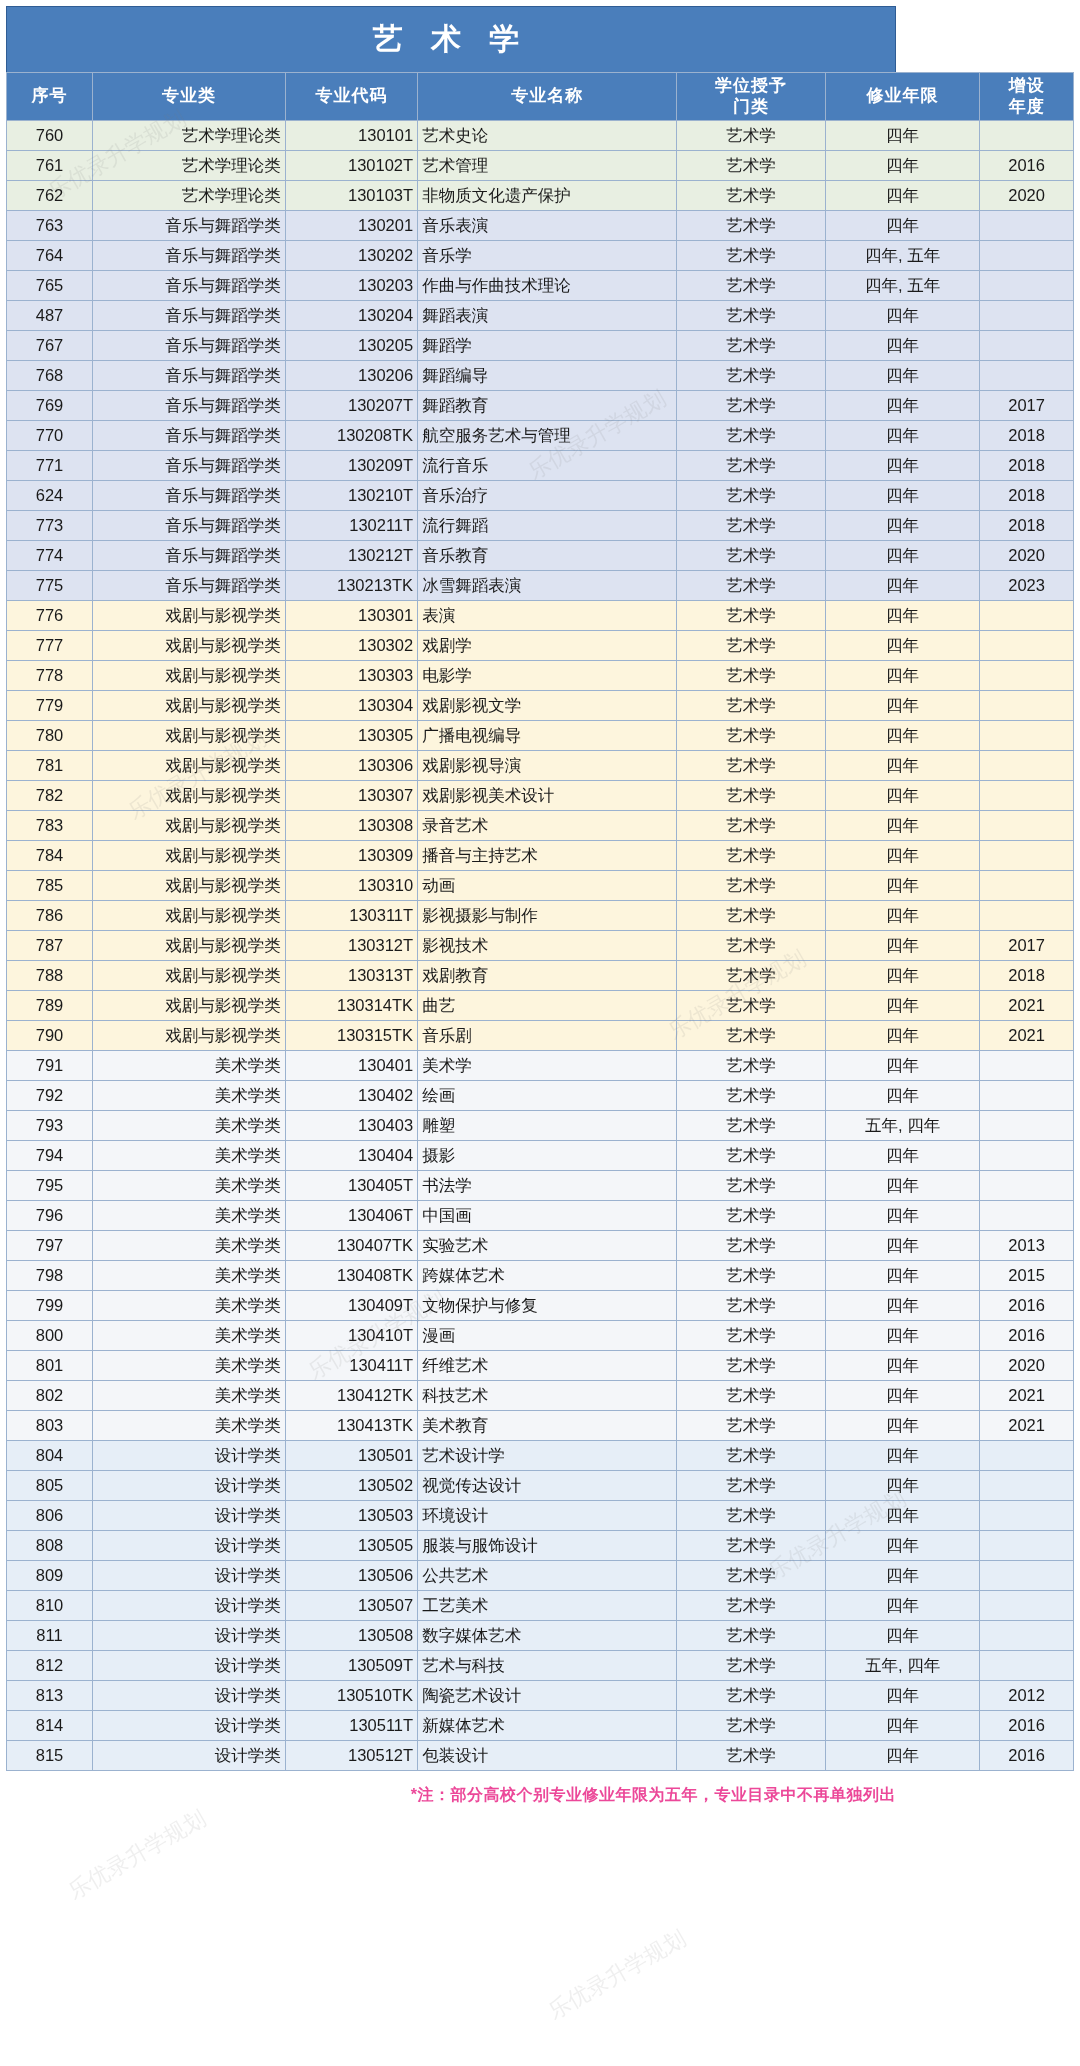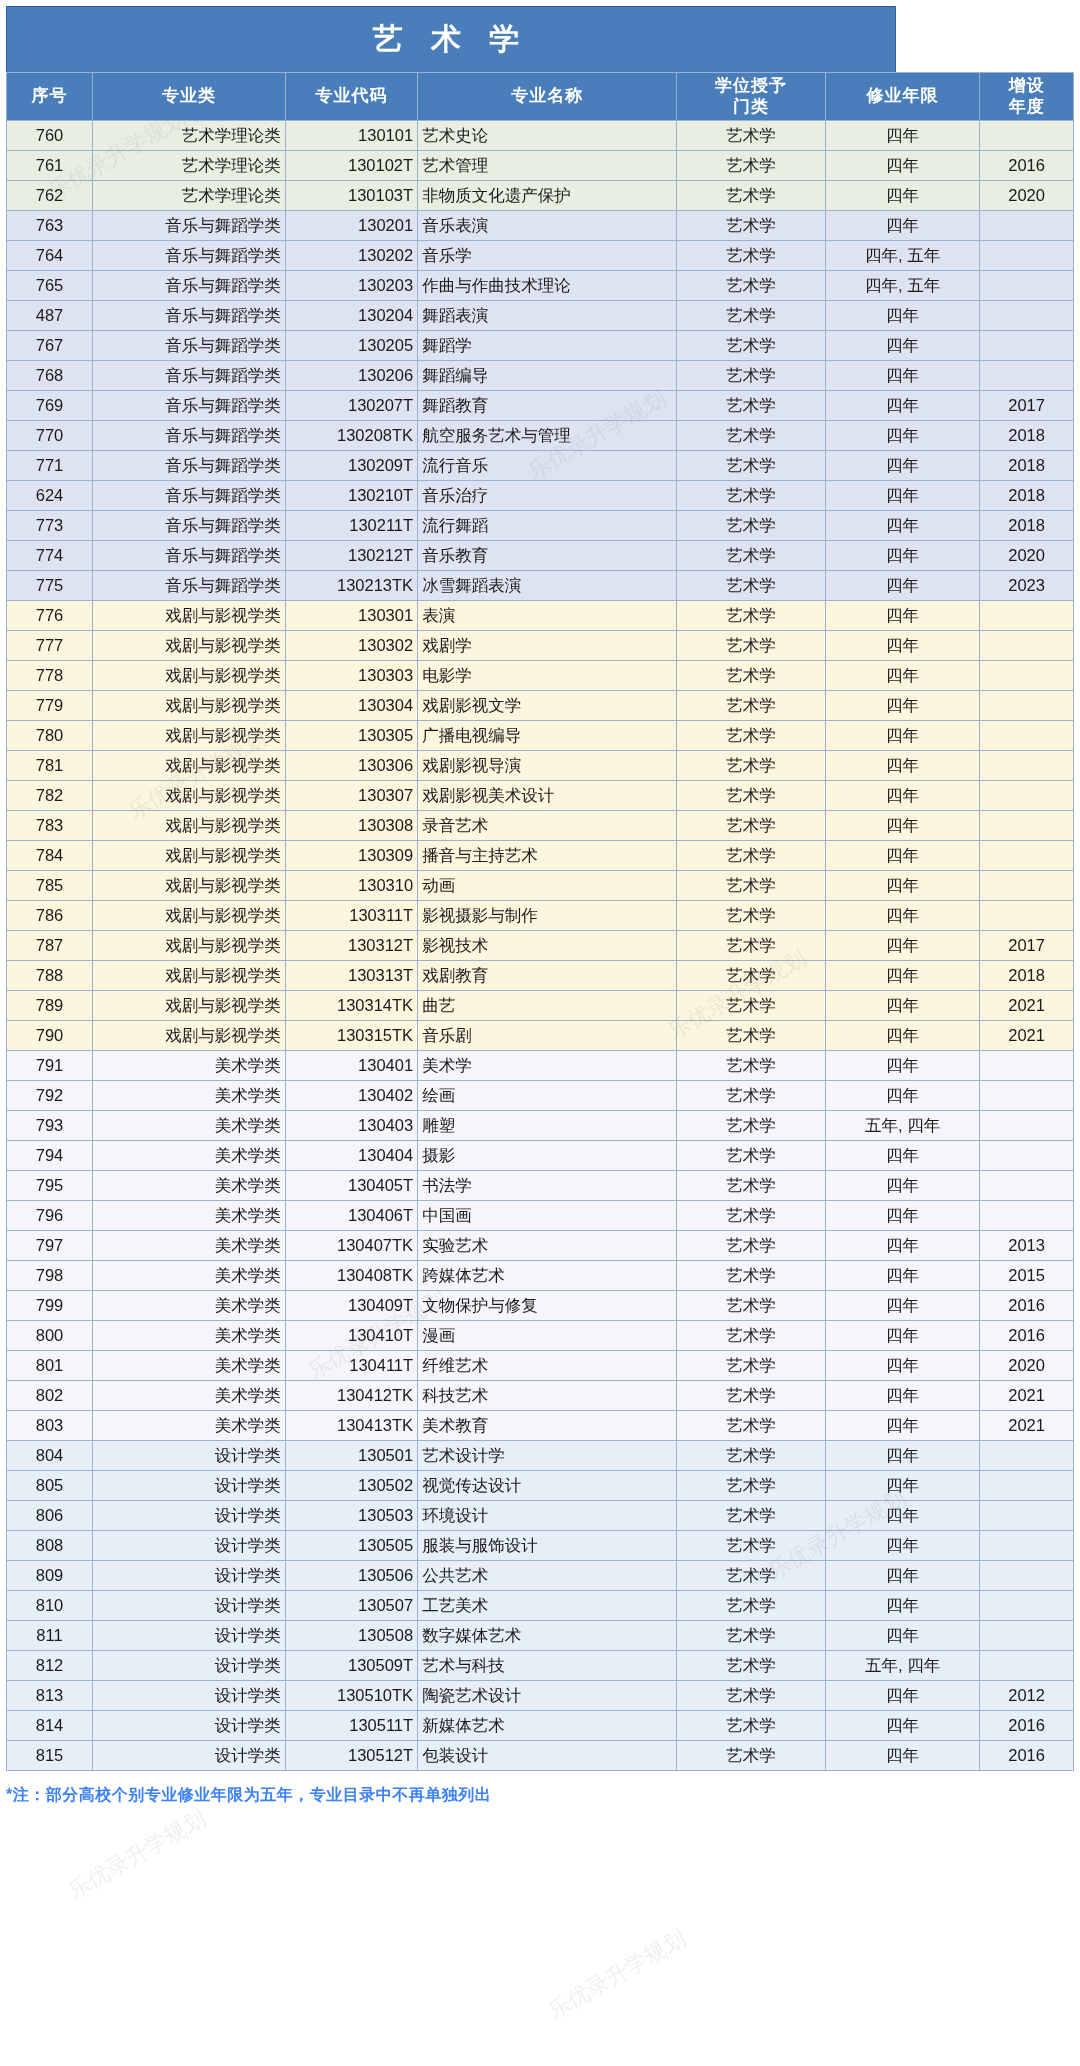--- a/index.html
+++ b/index.html
@@ -77,25 +77,25 @@
   td.c-year-added { text-align: center; margin-top: 39px; }
 
   
   tr.g-theory td { background: #e8efe2; }
   tr.g-music td  { background: #dde3f1; }
   tr.g-drama td  { background: #fdf5dd; }
   tr.g-fine td   { background: #f4f6f9; }
   tr.g-design td { background: #e6eef7; }
 
   .footnote {
-    text-align: left;
+    text-align: right;
     font-size: 16px;
     font-weight: bold;
     padding: 14px 0 10px 0;
-    color: #3b82f6;
+    color: #ec4899;
     letter-spacing: 0.5px;
   }
   .watermark {
     position: absolute;
     color: rgba(120, 120, 120, 0.12);
     font-size: 22px;
     transform: rotate(-30deg);
     pointer-events: none;
     white-space: nowrap;
     font-family: "Liberation Sans", sans-serif;

